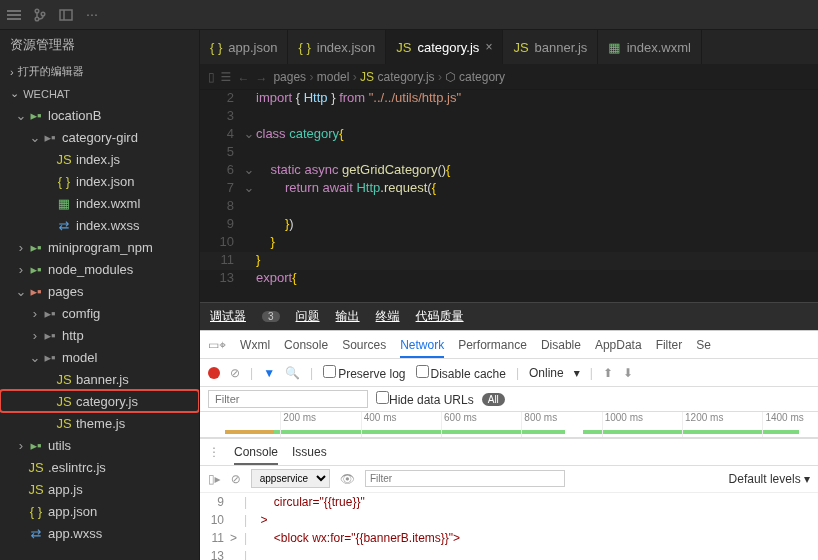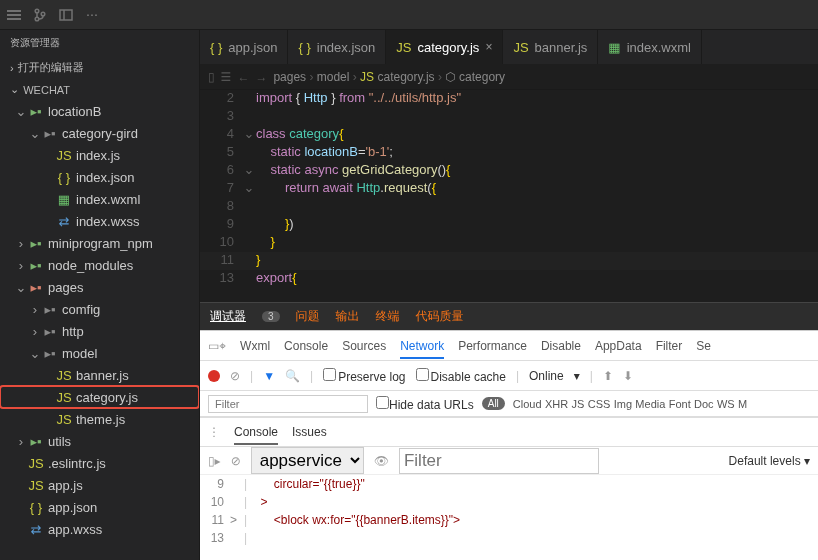--- a/index.html
+++ b/index.html
@@ -1,21 +1,21 @@
 <!DOCTYPE html>
 <html><head>
 <meta charset="utf-8">
 <style>
 * { margin: 0; padding: 0; box-sizing: border-box; font-family: -apple-system, "Segoe UI", sans-serif; }
 body { background: #1e1e1e; color: #cccccc; font-size: 12px; width: 818px; height: 560px; overflow: hidden; display: flex; flex-direction: column; }
 .titlebar { height: 30px; background: #2d2d2d; display: flex; align-items: center; padding: 0 6px; gap: 10px; border-bottom: 1px solid #1a1a1a; }
 .titlebar .ticon { width: 16px; height: 16px; display: flex; align-items: center; justify-content: center; opacity: .55; }
 .main { flex: 1; display: flex; overflow: hidden; }
 .sidebar { width: 200px; background: #252526; display: flex; flex-direction: column; border-right: 1px solid #1a1a1a; }
-.sb-title { padding: 6px 10px; font-size: 10px; color: #bbb; }
+.sb-title { padding: 6px 10px; font-size: 13px; color: #bbb; }
 .sb-sec { padding: 4px 10px; font-size: 11px; color: #bbb; text-transform: uppercase; display: flex; align-items: center; gap: 4px; }
 .tree { overflow-y: auto; font-size: 13px; }
 .node { display: flex; align-items: center; height: 22px; cursor: pointer; white-space: nowrap; }
 .node .chev { width: 14px; text-align: center; opacity: .7; }
 .node .ficon { width: 16px; margin-right: 4px; display: flex; align-items: center; justify-content: center; }
 .node.highlighted { outline: 2px solid #e74c3c; outline-offset: -1px; border-radius: 3px; }
 .ic-js { color: #cbcb41; }
 .ic-json { color: #cbcb41; }
 .ic-wxml { color: #6bbf6b; }
 .ic-wxss { color: #5a9bd4; }
@@ -36,42 +36,42 @@
 .ln-content { white-space: pre; }
 .cur-line { background: #2a2a2a55; }
 .tk-k { color: #c586c0; }
 .tk-t { color: #4ec9b0; text-align: center; }
 .tk-f { color: #dcdcaa; }
 .tk-s { color: #ce9178; }
 .tk-v { color: #9cdcfe; }
 .tk-p { color: #d4d4d4; }
 .tk-b { color: #ffd700; }
 .panels { height: 28px; display: flex; align-items: center; background: #2d2d2d; padding: 0 10px; gap: 16px; font-size: 12px; border-top: 1px solid #444; }
-.panels .pt { color: #f97316; cursor: pointer; }
+.panels .pt { color: #ffffff; cursor: pointer; text-decoration: underline; }
 .panels .pt.active { color: #fff; text-decoration: underline; }
 .panels .badge { background: #555; border-radius: 8px; padding: 0 6px; font-size: 10px; }
 .devtools { background: #fff; color: #333; height: 230px; display: flex; flex-direction: column; border-top: 1px solid #ccc; font-size: 12px; }
 .dt-tabs { display: flex; align-items: center; height: 30px; padding: 0 8px; gap: 14px; border-bottom: 1px solid #ddd; }
 .dt-tabs .dt-tab { cursor: pointer; color: #555; }
 .dt-tabs .dt-tab.active { color: #1a73e8; border-bottom: 2px solid #1a73e8; padding-bottom: 4px; margin-bottom: -6px; }
 .dt-toolbar { display: flex; align-items: center; height: 30px; padding: 0 8px; gap: 10px; border-bottom: 1px solid #ddd; }
 .dt-toolbar .rec { width: 12px; height: 12px; border-radius: 50%; background: #d93025; }
 .dt-toolbar input[type=checkbox] { margin-right: 2px; }
 .dt-filter { display: flex; align-items: center; height: 26px; padding: 0 8px; gap: 8px; border-bottom: 1px solid #ddd; }
 .dt-filter input[type=text] { border: 1px solid #ccc; padding: 2px 6px; font-size: 11px; width: 160px; }
 .pill { background: #666; color: #fff; border-radius: 8px; padding: 1px 6px; font-size: 10px; }
 .ftype { color: #555; font-size: 11px; cursor: pointer; }
 .waterfall { height: 28px; border-bottom: 1px solid #ddd; position: relative; font-size: 10px; color: #888; }
 .waterfall .tick { position: absolute; top: 0; bottom: 0; border-left: 1px solid #eee; padding-left: 2px; }
 .waterfall .bar { position: absolute; height: 4px; top: 18px; background: #7fd97f; }
 .waterfall .bar.b2 { background: #d9a84f; }
 .dt-console-hdr { display: flex; align-items: center; height: 30px; padding: 0 8px; gap: 14px; border-top: 1px solid #ddd; border-bottom: 1px solid #ddd; }
 .dt-console-hdr .dt-tab.active { color: #333; font-weight: 500; border-bottom: 2px solid #666; padding-bottom: 4px; margin-bottom: -6px; }
 .dt-ctoolbar { display: flex; align-items: center; height: 28px; padding: 0 8px; gap: 10px; border-bottom: 1px solid #eee; }
-.dt-ctoolbar select, .dt-ctoolbar input { font-size: 17px; border: 1px solid #ccc; padding: 2px 4px; }
+.dt-ctoolbar select, .dt-ctoolbar input { font-size: 10px; border: 1px solid #ccc; padding: 2px 4px; }
 .dt-log { font-family: Consolas, monospace; font-size: 12px; overflow: hidden; }
 .dt-log .row { display: flex; height: 18px; align-items: center; }
 .dt-log .lg { width: 30px; text-align: right; color: #888; padding-right: 6px; }
 .dt-log .fold2 { width: 14px; color: #888; }
 .dt-log .txt { color: #8b0000; white-space: pre; }
 svg { display: block; }
 </style>
 </head>
 <body>
 
@@ -258,21 +258,20 @@
           <span class="ln-content"></span>
         </div>
         <div class="code-line">
           <span class="gut">4</span>
           <span class="fold">⌄</span>
           <span class="ln-content"><span class="tk-k">class</span><span class="tk-p"> </span><span class="tk-t">category</span><span class="tk-b">{</span></span>
         </div>
         <div class="code-line">
           <span class="gut">5</span>
           <span class="fold"></span>
-          <span class="ln-content"><span class="tk-p">    </span><span class="tk-k">static</span><span class="tk-p"> </span><span class="tk-v">locationB</span><span class="tk-p">=</span><span class="tk-s">'b-1'</span><span class="tk-p">;</span></span>
         </div>
         <div class="code-line">
           <span class="gut">6</span>
           <span class="fold">⌄</span>
           <span class="ln-content"><span class="tk-p">    </span><span class="tk-k">static</span><span class="tk-p"> </span><span class="tk-k">async</span><span class="tk-p"> </span><span class="tk-f">getGridCategory</span><span class="tk-p">()</span><span class="tk-b">{</span></span>
         </div>
         <div class="code-line">
           <span class="gut">7</span>
           <span class="fold">⌄</span>
           <span class="ln-content"><span class="tk-p">        </span><span class="tk-k">return</span><span class="tk-p"> </span><span class="tk-k">await</span><span class="tk-p"> </span><span class="tk-t">Http</span><span class="tk-p">.</span><span class="tk-f">request</span><span class="tk-p">(</span><span class="tk-b">{</span></span>
@@ -337,22 +336,33 @@
         <span style="color:#ccc">|</span>
         <span><span>Online</span> &nbsp; ▾</span>
         <span style="color:#ccc">|</span>
         <span style="opacity:.5">⬆</span>
         <span style="opacity:.5">⬇</span>
       </div>
       <div class="dt-filter">
         <input type="text" placeholder="Filter" style="">
         <label><input type="checkbox" style=""><span>Hide data URLs</span></label>
         <span class="pill">All</span>
-        <span id="ftypes"><span class="ftype">Cloud</span> <span class="ftype">XHR</span> <span class="ftype">JS</span> <span class="ftype">CSS</span> <span class="ftype">Img</span> <span class="ftype">Media</span> <span class="ftype">Font</span> <span class="ftype">Doc</span> <span class="ftype">WS</span> <span class="ftype">M</span></span>
-      </div>
+      </div>
+      <div class="waterfall" id="waterfall">
+        <div class="bar" style="left:4%;width:55%"></div>
+        <div class="bar b2" style="left:4%;width:8%"></div>
+        <div class="bar" style="left:62%;width:35%"></div>
+      <div class="tick" style="left: 13%;">200 ms</div>
+          <div class="tick" style="left: 26%;">400 ms</div>
+          <div class="tick" style="left: 39%;">600 ms</div>
+          <div class="tick" style="left: 52%;">800 ms</div>
+          <div class="tick" style="left: 65%;">1000 ms</div>
+          <div class="tick" style="left: 78%;">1200 ms</div>
+          <div class="tick" style="left: 91%;">1400 ms</div>
+        </div>
       <div class="dt-console-hdr">
         <span style="opacity:.5">⋮</span>
         <span class="dt-tab active">Console</span>
         <span class="dt-tab">Issues</span>
       </div>
       <div class="dt-ctoolbar">
         <span style="opacity:.5">▯▸</span>
         <span style="opacity:.5">⊘</span>
         <select><option>appservice</option></select>
         <span style="opacity:.5">👁</span>

